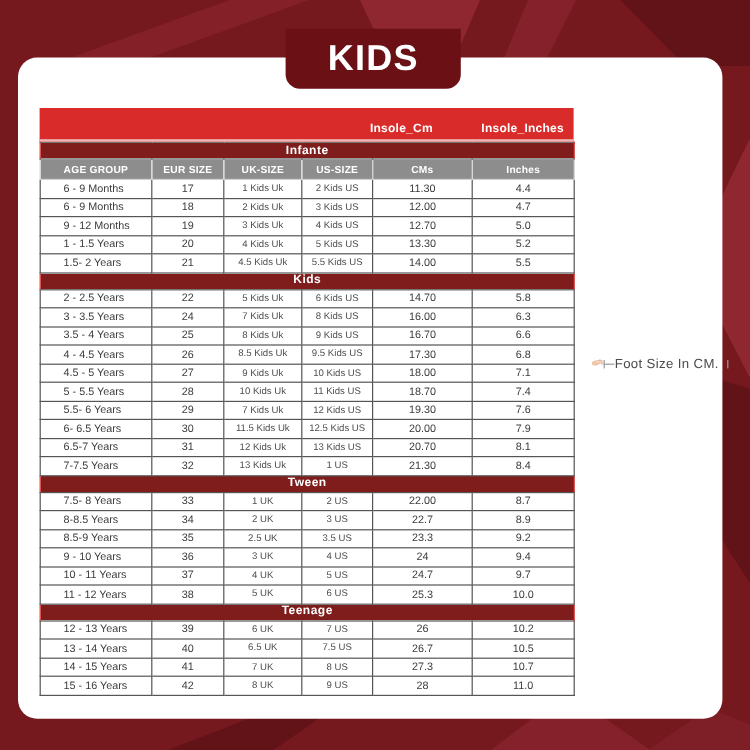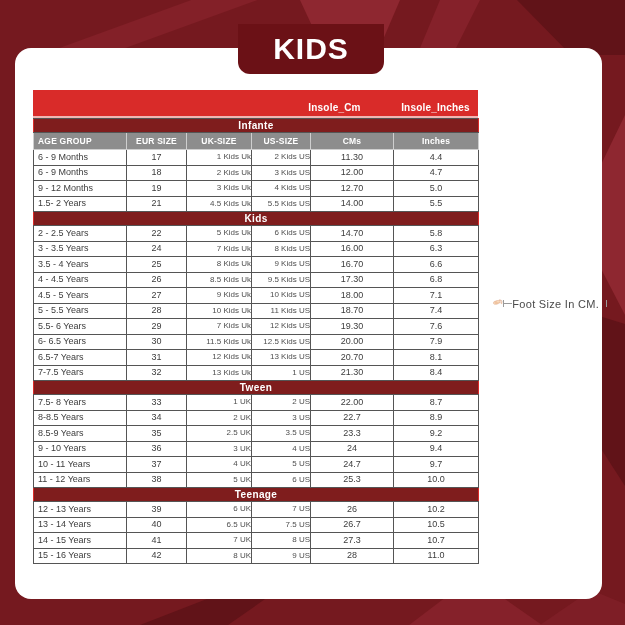--- a/index.html
+++ b/index.html
@@ -68,22 +68,22 @@
   }
   tr.section-row td{
     background:#7f1d1d;color:#ffffff;font-weight:bold;font-size:10px;
     height:13px;letter-spacing:.4px;border-left:1px solid #D92B29;
     border-right:1px solid #D92B29;
   }
   tr.colhdr-row td{
     background:#8D8D8D;color:#ffffff;font-weight:bold;font-size:8.5px;
     height:16px;border:1px solid #cfcfcf;letter-spacing:.2px;
   }
-  td.c0{text-align:left;padding-left:4px;}
-  tr.data-row td.c2, tr.data-row td.c3{font-size:8px;color:#4E4E4E;text-align:right;}
+  td.c0{text-align:left;padding-left:19px;}
+  tr.data-row td.c2, tr.data-row td.c3{font-size:8px;color:#4E4E4E;}
 
   
   .foot-area{
     position:absolute;left:478px;top:222px;width:106px;z-index:2;
     display:flex;flex-direction:row;align-items:center;
   }
   .measure-line{
     position:relative;width:104px;height:8px;margin-top:3px;
   }
   .measure-line::before{
@@ -158,20 +158,28 @@
           </tr>
           <tr class="data-row">
             <td class="c0">9 - 12 Months</td>
             <td class="c1">19</td>
             <td class="c2">3 Kids Uk</td>
             <td class="c3">4 Kids US</td>
             <td class="c4">12.70</td>
             <td class="c5">5.0</td>
           </tr>
           <tr class="data-row">
+            <td class="c0">1 - 1.5 Years</td>
+            <td class="c1">20</td>
+            <td class="c2">4 Kids Uk</td>
+            <td class="c3">5 Kids US</td>
+            <td class="c4">13.30</td>
+            <td class="c5">5.2</td>
+          </tr>
+          <tr class="data-row">
             <td class="c0">1.5- 2 Years</td>
             <td class="c1">21</td>
             <td class="c2">4.5 Kids Uk</td>
             <td class="c3">5.5 Kids US</td>
             <td class="c4">14.00</td>
             <td class="c5">5.5</td>
           </tr>
           <tr class="section-row">
             <td colspan="6">Kids</td>
           </tr>

